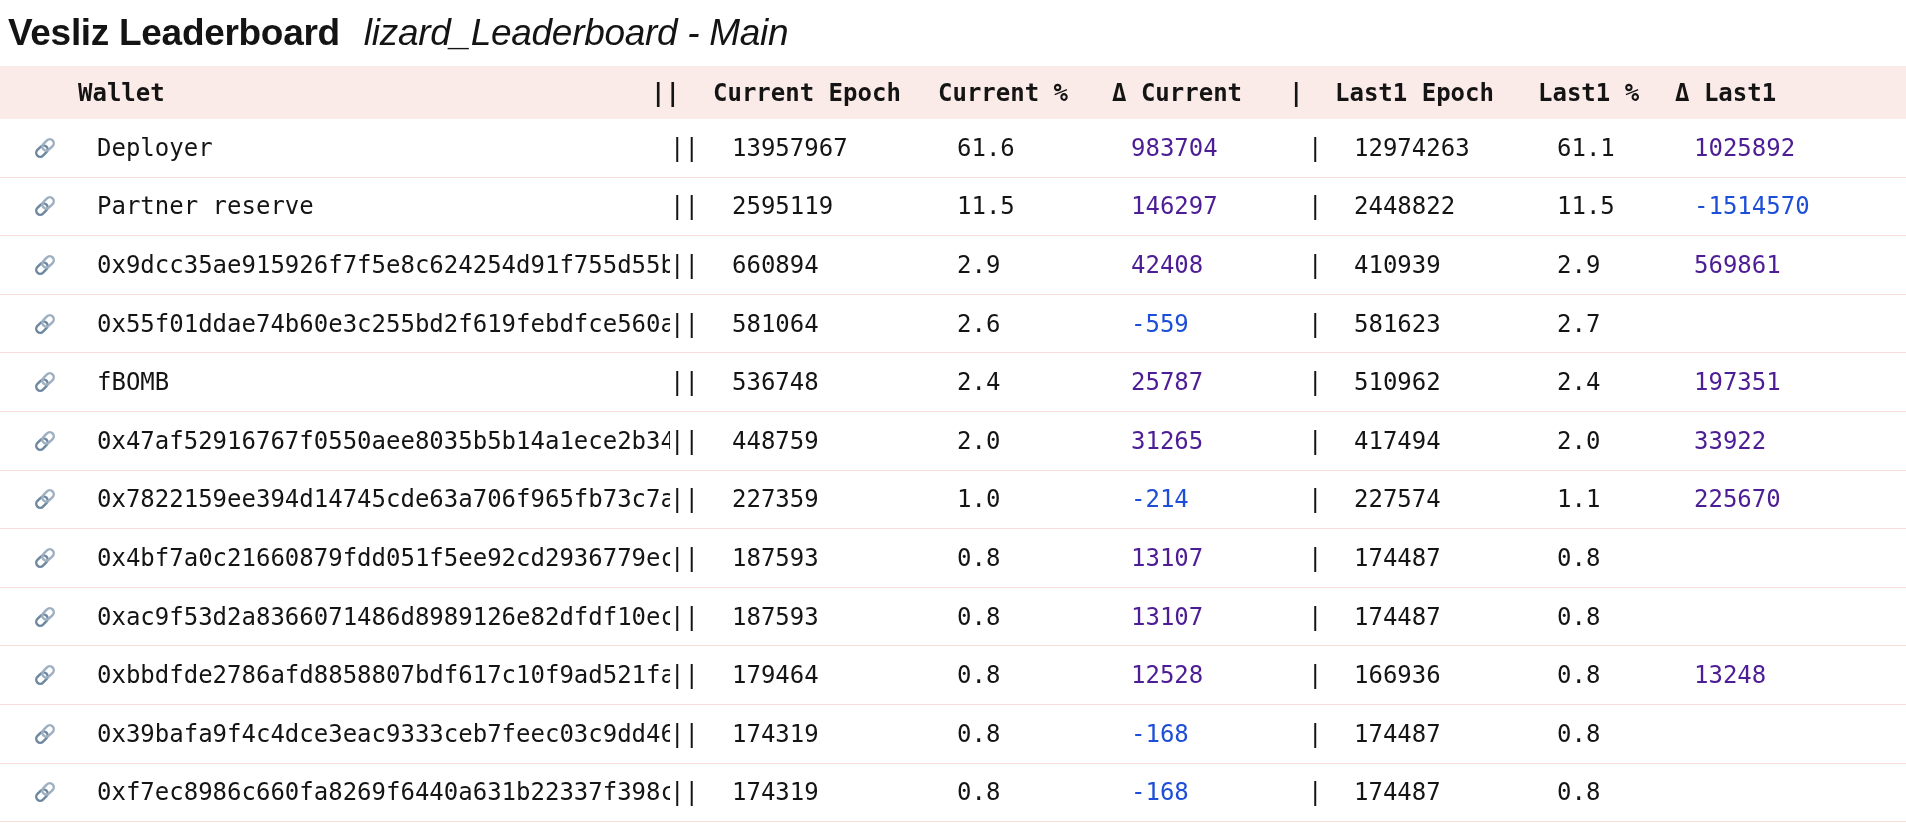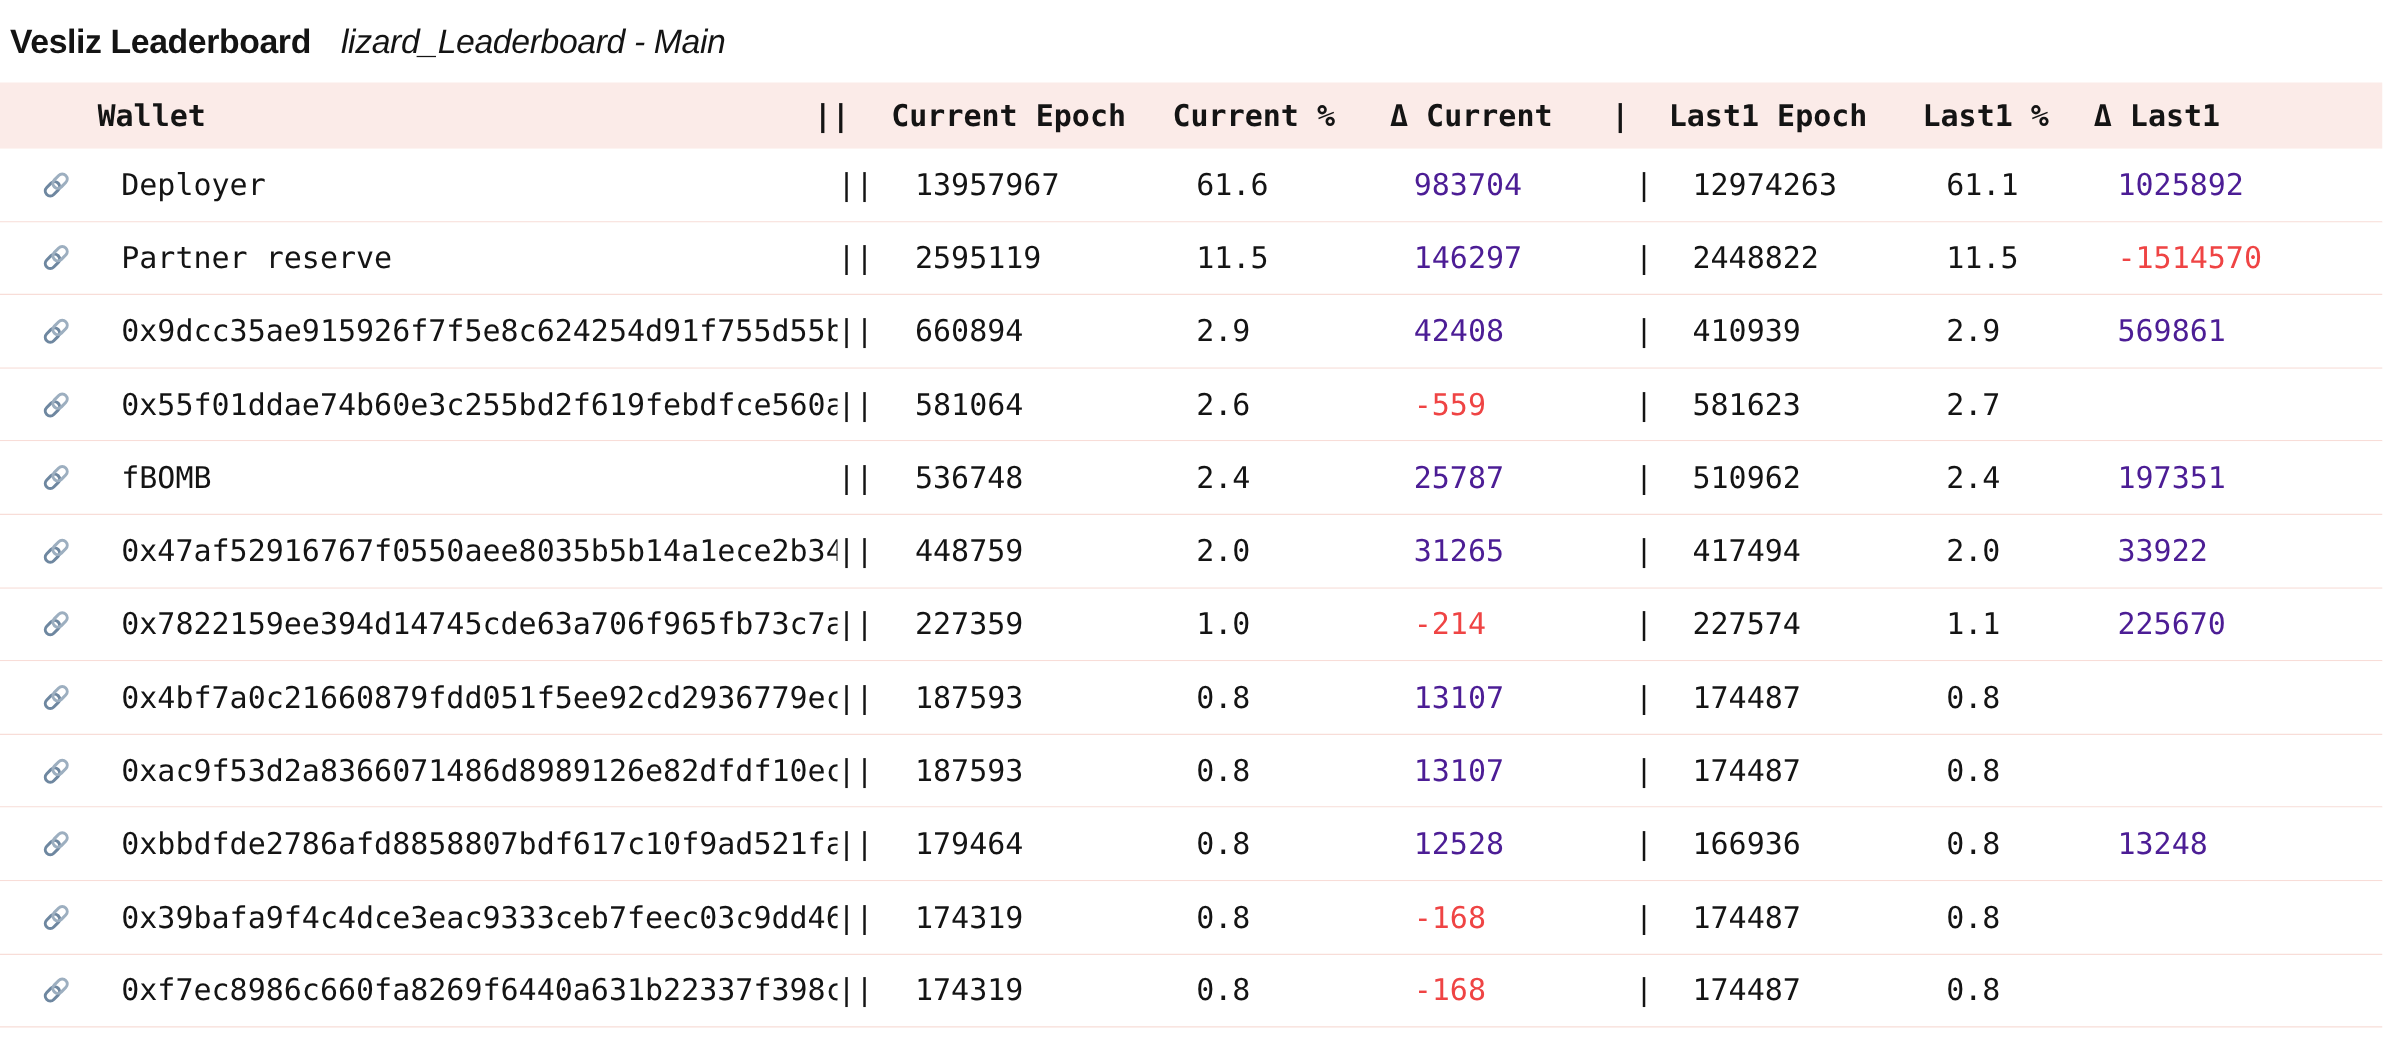--- a/index.html
+++ b/index.html
@@ -1,36 +1,36 @@
 <!DOCTYPE html>
 <html><head>
 <meta charset="utf-8">
 <style>
   html,body{margin:0;padding:0;background:#ffffff;width:1906px;height:832px;overflow:hidden;}
   body{font-family:"DejaVu Sans Mono",monospace;color:#141414;}
   .titlebar{height:66px;display:flex;align-items:center;padding-left:8px;box-sizing:border-box;
-    font-family:"Liberation Sans","DejaVu Sans",sans-serif;font-size:27px;}
+    font-family:"Liberation Sans","DejaVu Sans",sans-serif;font-size:37px;}
   .titlebar .app{font-weight:bold;letter-spacing:-0.3px;}
   .titlebar .sub{margin-left:24px;font-weight:400;letter-spacing:-0.3px;font-style:italic;}
   .table{width:1906px;}
   .hrow{background:#fbebe8;height:53px;display:flex;align-items:center;font-weight:bold;}
   .row{height:58.6px;display:flex;align-items:center;border-bottom:1px solid #f8ddd8;box-sizing:border-box;background:#ffffff;padding-left:19px;}
   .cell{flex:0 0 auto;white-space:nowrap;overflow:hidden;font-size:24px;}
   .c-icon{width:78px;display:flex;align-items:center;justify-content:flex-start;padding-left:12px;box-sizing:border-box;}
   .c-wallet{width:573px;}
   .c-sep1{width:62px;}
   .c-ce{width:225px;}
   .c-cp{width:174px;}
   .c-dc{width:177px;}
   .c-sep2{width:46px;}
   .c-le{width:203px;}
   .c-lp{width:137px;}
   .c-dl{width:153px;}
   .pos{color:#4c1d95;}
-  .neg{color:#ef4444;}
+  .neg{color:#1d4ed8;}
   .linkicon{width:28px;height:28px;display:block;cursor:pointer;}
 </style>
 </head>
 <body>
 
 <div class="titlebar">
   <span class="app">Vesliz Leaderboard</span>
   <span class="sub">lizard_Leaderboard - Main</span>
 </div>
 

